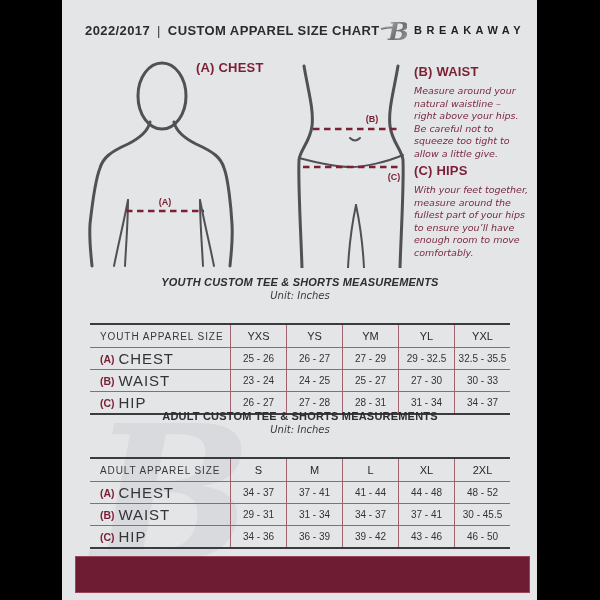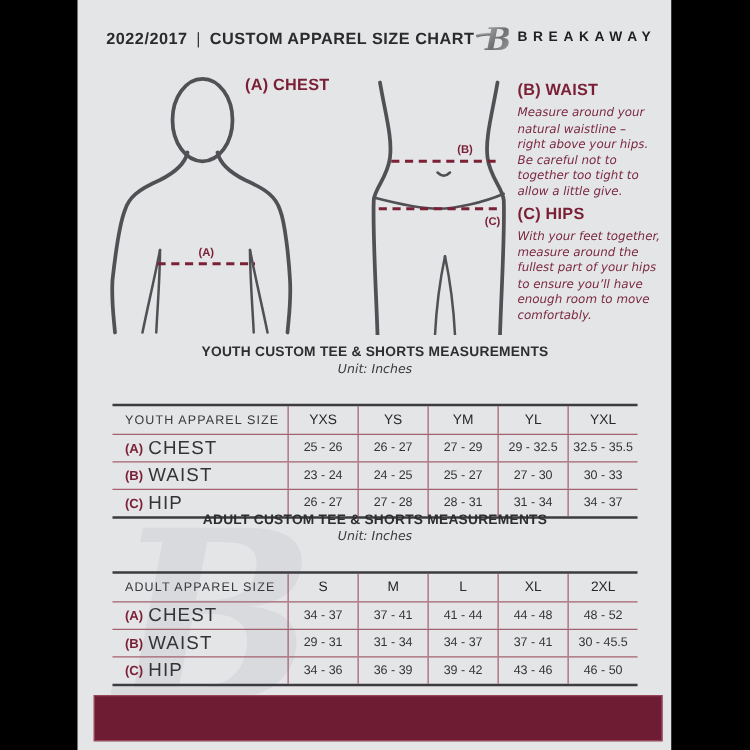--- a/index.html
+++ b/index.html
@@ -36,21 +36,21 @@
   .trow { display:grid; grid-template-columns:140px repeat(5, 1fr); height:22px; }
   .trow + .trow { border-top:1.5px solid #a2616f; }
   .tcell { display:flex; align-items:center; justify-content:center; font-size:10px;
            color:#343437; border-left:1.5px solid #a2616f; height:100%; }
   .tcell.first { border-left:none; justify-content:flex-start; padding-left:10px; }
   .thead .tcell { font-weight:normal; font-size:11px; color:#28282b; }
   .thead .tcell.first { font-weight:normal; font-size:10px; letter-spacing:.9px; color:#39393c; }
   .marker { color:#7a1f35; font-weight:bold; margin-right:4px; font-size:10.5px; }
   .rowlabel { letter-spacing:.9px; font-size:15px; color:#343437; }
 
-  #youth-title { top:276px; } #youth-unit { top:290px; } #youth-table { top:307px; }
+  #youth-title { top:276px;font-style:italic; } #youth-unit { top:290px; } #youth-table { top:307px; }
   #adult-title { top:410px; } #adult-unit { top:424px; } #adult-table { top:441px; }
 
   .footer-bar { position:absolute; left:13px; top:556px; width:455px; height:37px;
                 background:#6e1c33; border:1px solid #94usb; border:1px solid #99455a; z-index:3; }
 
   .watermark { position:absolute; left:30px; top:400px; z-index:0;
                font-family:"DejaVu Serif", serif; font-weight:bold; font-style:italic;
                font-size:190px; line-height:190px; color:#d9dadd; }
 </style>
 </head>
@@ -110,21 +110,21 @@
       <text x="80" y="60" text-anchor="middle" font-size="9" font-weight="bold" fill="#7a2136">(B)</text>
       <path d="M11,105 L108,105" stroke="#7a2136" stroke-width="2.4" stroke-dasharray="6.5 4.5" fill="none"></path>
       <text x="102" y="118" text-anchor="middle" font-size="9" font-weight="bold" fill="#7a2136">(C)</text>
     </svg>
 
     <div class="guide" id="guide-chest">
       <h3>(A) CHEST</h3>
     </div>
     <div class="guide" id="guide-waist">
       <h3>(B) WAIST</h3>
-      <p>Measure around your natural waistline – right above your hips. Be careful not to together too tight to allow a little give.</p>
+      <p>Measure around your natural waistline – right above your hips. Be careful not to squeeze too tight to allow a little give.</p>
     </div>
     <div class="guide" id="guide-hips">
       <h3>(C) HIPS</h3>
       <p>With your feet together, measure around the fullest part of your hips to ensure you’ll have enough room to move comfortably.</p>
     </div>
 
     <div class="tbl-title" id="youth-title">YOUTH CUSTOM TEE &amp; SHORTS MEASUREMENTS</div>
     <div class="tbl-unit" id="youth-unit">Unit: Inches</div>
     <div class="sizetable" id="youth-table">
         <div class="trow thead">

